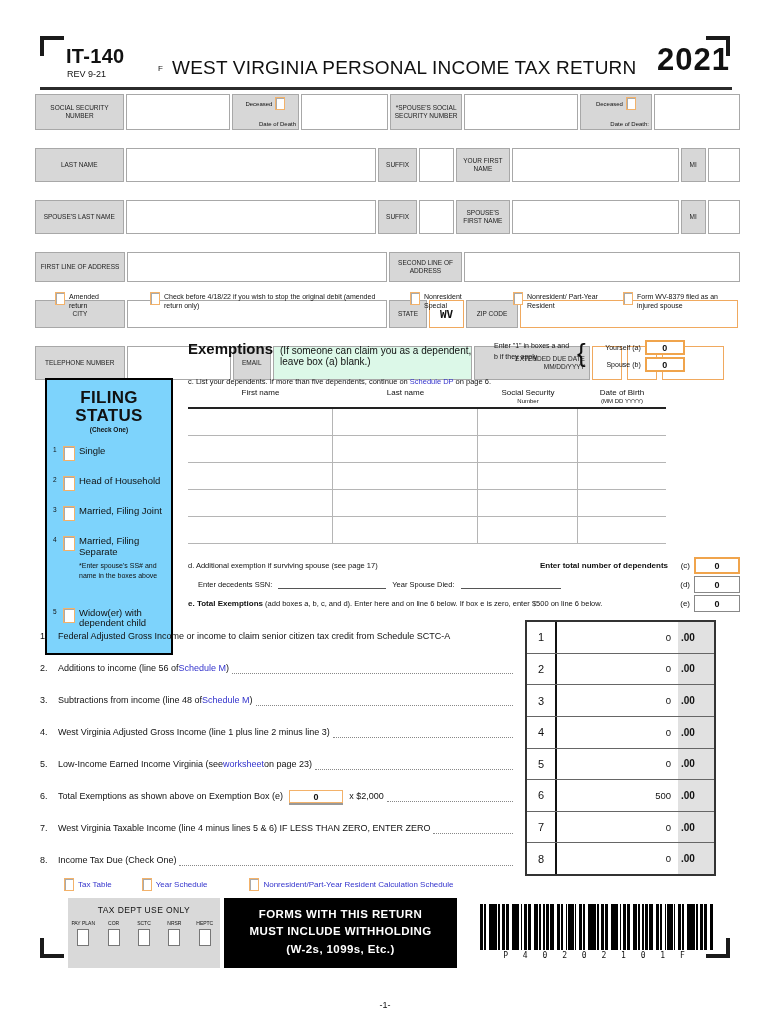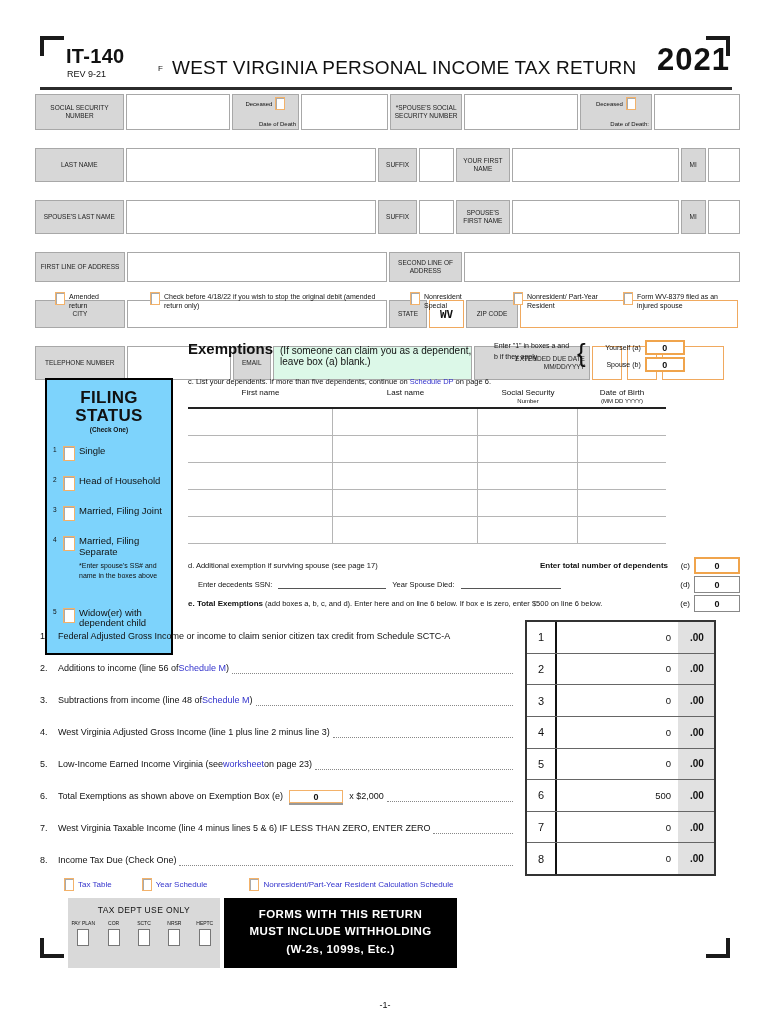--- a/index.html
+++ b/index.html
@@ -86,21 +86,21 @@
   .lrows { display:flex; flex-direction:column; }
   .lrow { height:32px; display:flex; align-items:center; font-size:9px; line-height:1.2; }
   .lnum { width:18px; flex:none; }
   .lead { flex:1; min-width:10px; border-bottom:1.5px dotted #888; height:11px; margin:0 3px; }
   .in-box { display:inline-block; min-width:54px; height:13px; border:1.5px solid #f3b26a; box-shadow:0 2px 0 #999; text-align:center; font-size:9px; font-weight:bold; margin:0 6px; line-height:12px; background:#fff; }
   .amt-box { border:2px solid #333; height:256px; display:flex; flex-direction:column; background:#fff; }
   .arow { flex:1; display:flex; border-top:1px solid #666; }
   .arow:first-child { border-top:none; }
   .anum { width:30px; border-right:2px solid #111; display:flex; align-items:center; justify-content:center; font-size:11px; }
   .aval { flex:1; display:flex; align-items:center; justify-content:flex-end; padding-right:7px; font-size:9.5px; }
-  .acents { width:36px; background:#e1e1e1; display:flex; align-items:center; font-weight:bold; font-size:10px; padding-left:12px; }
+  .acents { width:36px; background:#e1e1e1; display:flex; align-items:center; font-weight:bold; font-size:10px; padding-left:3px; }
 
   .line8opts { position:absolute; left:64px; top:878px; display:flex; align-items:center; font-size:8px; }
   .l8 { display:flex; align-items:center; gap:4px; }
   .l8 .lab { color:#3333cc; }
   .gap1 { margin-right:30px; } .gap2 { margin-right:42px; }
 
   
   .taxdept { position:absolute; left:68px; top:898px; width:152px; height:70px; background:#d9d9d9; }
   .td-title { font-size:8.5px; text-align:center; margin-top:7px; letter-spacing:0.4px; }
   .td-cols { display:flex; justify-content:space-around; margin-top:5px; }
@@ -499,16 +499,20 @@
       </div>
     </div>
   </div>
 
   <div class="blackbox">
     <div class="bb-line">FORMS WITH THIS RETURN</div>
     <div class="bb-line">MUST INCLUDE WITHHOLDING</div>
     <div class="bb-line">(W-2s, 1099s, Etc.)</div>
   </div>
 
+  <div class="barcode-wrap">
+    <div class="bars"></div>
+    <div class="bc-text">P 4 0 2 0 2 1 0 1 F</div>
+  </div>
 
   <div class="pagenum">-1-</div>
 
 </div>
 
 </body></html>

